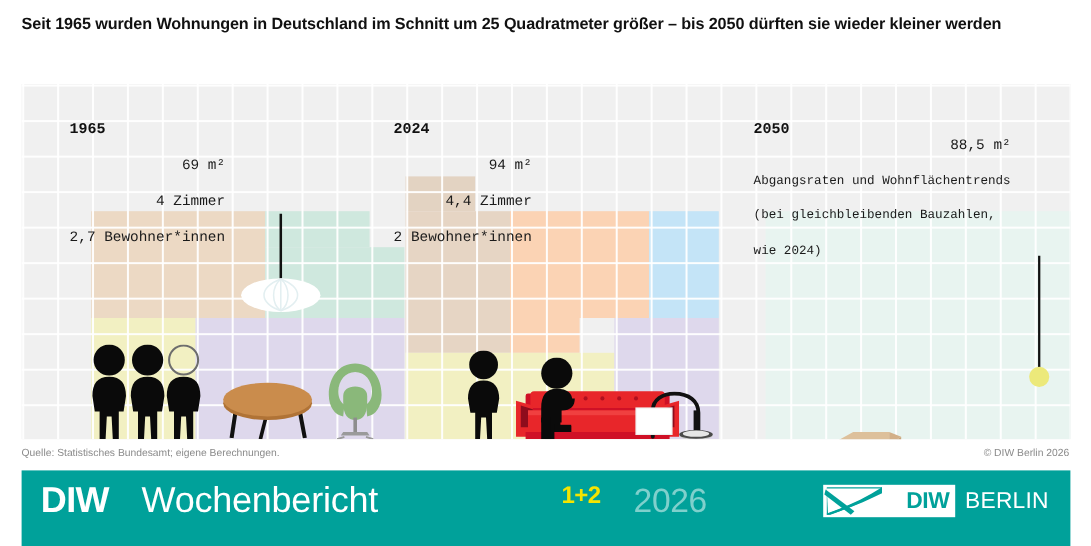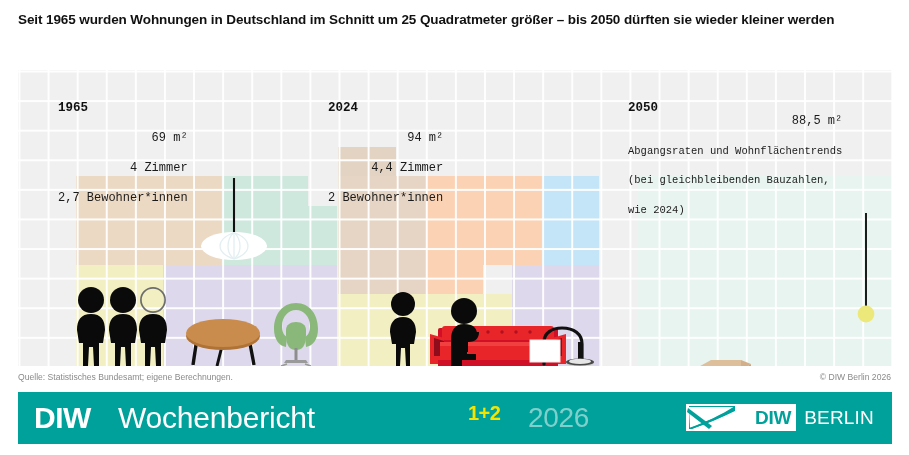--- a/index.html
+++ b/index.html
@@ -25,21 +25,21 @@
   .col{position:absolute;z-index:8;font-family:Liberation Mono, monospace;}
   .col .yr{font-size:12.5px;font-weight:bold;color:#111;line-height:1;}
   .col .ln{font-size:12px;color:#1a1a1a;line-height:1;white-space:nowrap;text-align:right;}
   .col .sm{font-size:10.5px;color:#1a1a1a;line-height:1;white-space:nowrap;}
 
   
   .src{position:absolute;left:18px;top:372px;font-size:8.6px;color:#8a8a8a;}
   .cpr{position:absolute;right:18px;top:372px;font-size:8.6px;color:#8a8a8a;}
 
   
-  .brandbar{position:absolute;left:18px;top:392px;width:874px;height:52px;background:#00a19a;}
+  .brandbar{position:absolute;left:18px;top:392px;width:874px;height:63px;background:#00a19a;}
   .bb-diw{position:absolute;left:16px;top:9px;font-size:30px;font-weight:bold;color:#ffffff;letter-spacing:-0.5px;}
   .bb-woch{position:absolute;left:100px;top:9px;font-size:30px;color:#ffffff;letter-spacing:-0.2px;}
   .bb-iss{position:absolute;left:450px;top:10px;font-size:20px;font-weight:bold;color:#f5e400;letter-spacing:-0.5px;}
   .bb-yr{position:absolute;left:510px;top:10px;font-size:28px;color:#7fd0cc;letter-spacing:-0.3px;}
   .logo{position:absolute;right:18px;top:12px;display:flex;align-items:center;gap:8px;}
   .logo-mark{width:110px;height:27px;background:#ffffff;position:relative;display:flex;align-items:center;justify-content:flex-end;}
   .logo-mark .swoosh{position:absolute;left:0;top:0;width:52px;height:27px;}
   .logo-mark .lt{font-size:19px;font-weight:bold;color:#00a19a;padding-right:5px;letter-spacing:-0.3px;}
   .logo-berlin{font-size:19px;color:#ffffff;letter-spacing:0.2px;}
 

